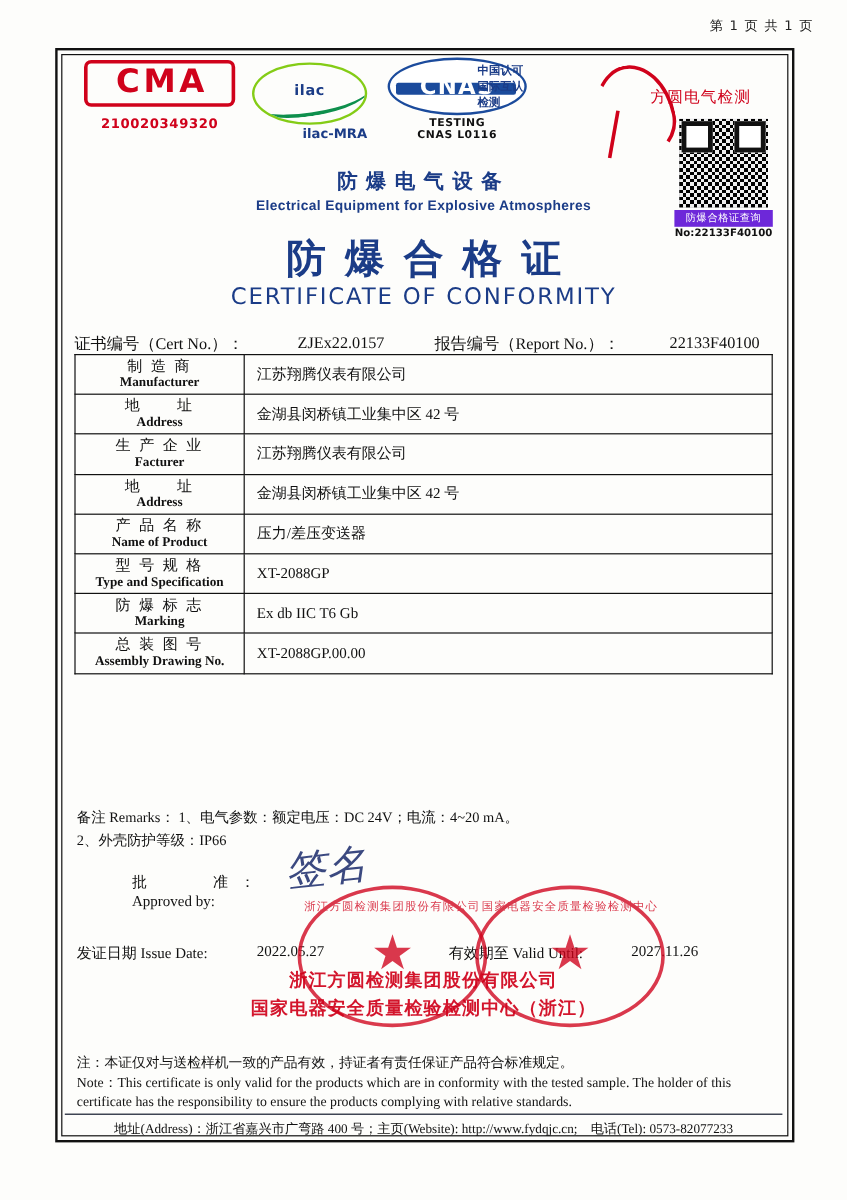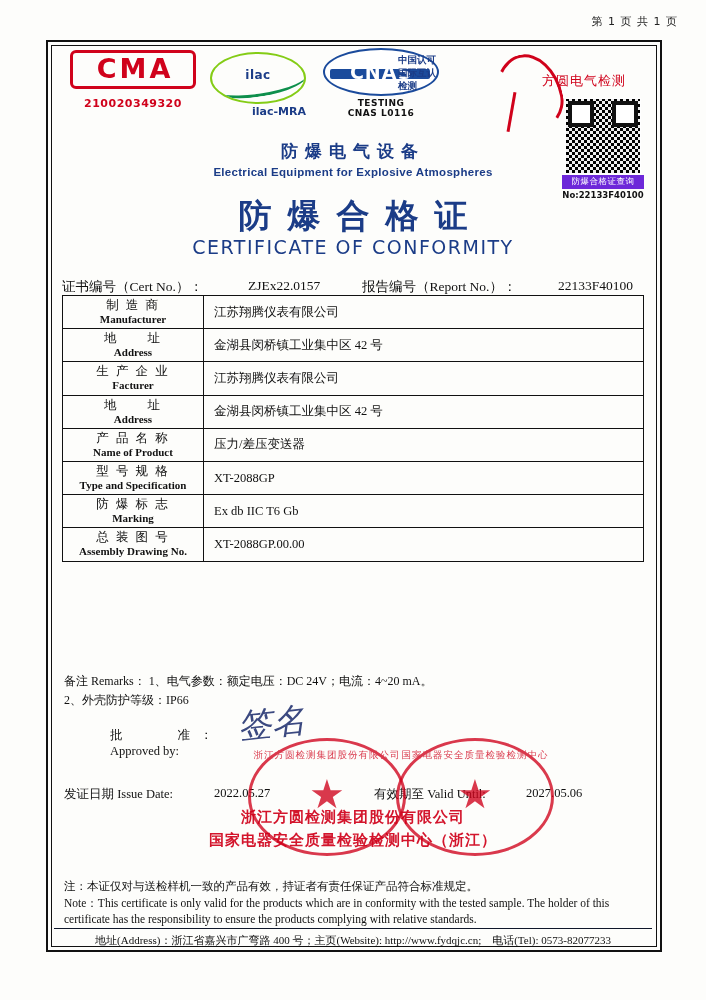--- a/index.html
+++ b/index.html
@@ -621,21 +621,21 @@
   <div class="approve">
     <div class="cn">批　　准：</div>
     <div>Approved by:</div>
   </div>
   <div class="sig">签名</div>
 
   <div class="dates">
     <span class="issue">发证日期 Issue Date:</span>
     <span class="issue" style="left:150px;">2022.05.27</span>
     <span class="valid">有效期至 Valid Until:</span>
-    <span class="valid" style="left:462px;">2027.05.06</span>
+    <span class="valid" style="left:462px;">2027.11.26</span>
   </div>
 
   <div class="stamp stamp1">
     <div class="stamp-arc">浙江方圆检测集团股份有限公司</div>
     <div class="stamp-star">★</div>
   </div>
   <div class="stamp stamp2">
     <div class="stamp-arc">国家电器安全质量检验检测中心</div>
     <div class="stamp-star">★</div>
   </div>

